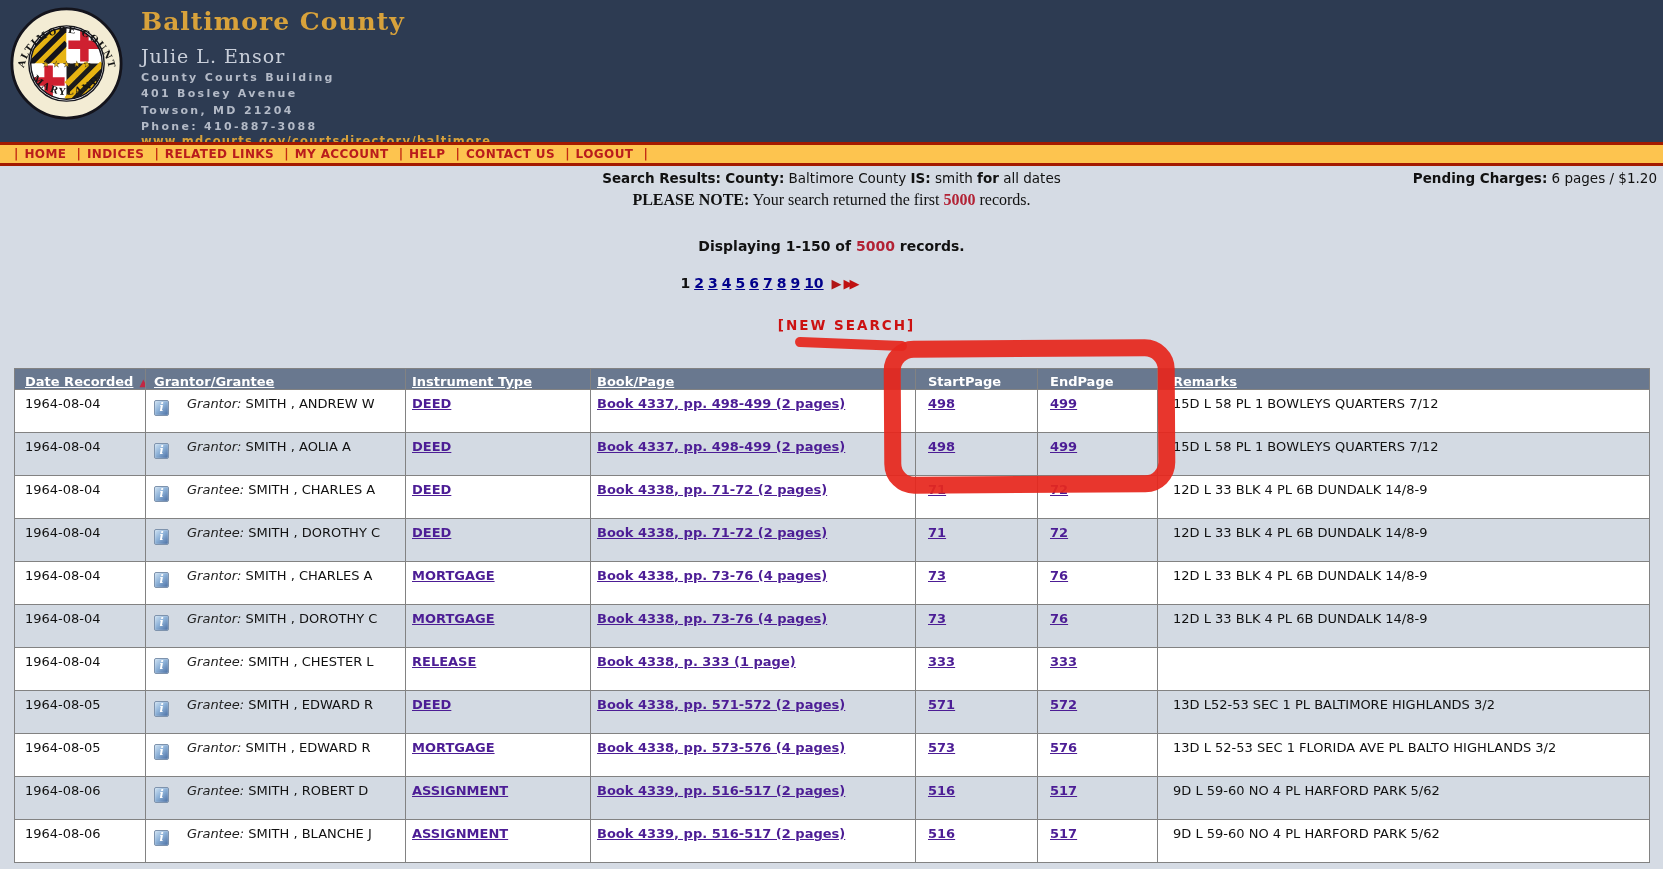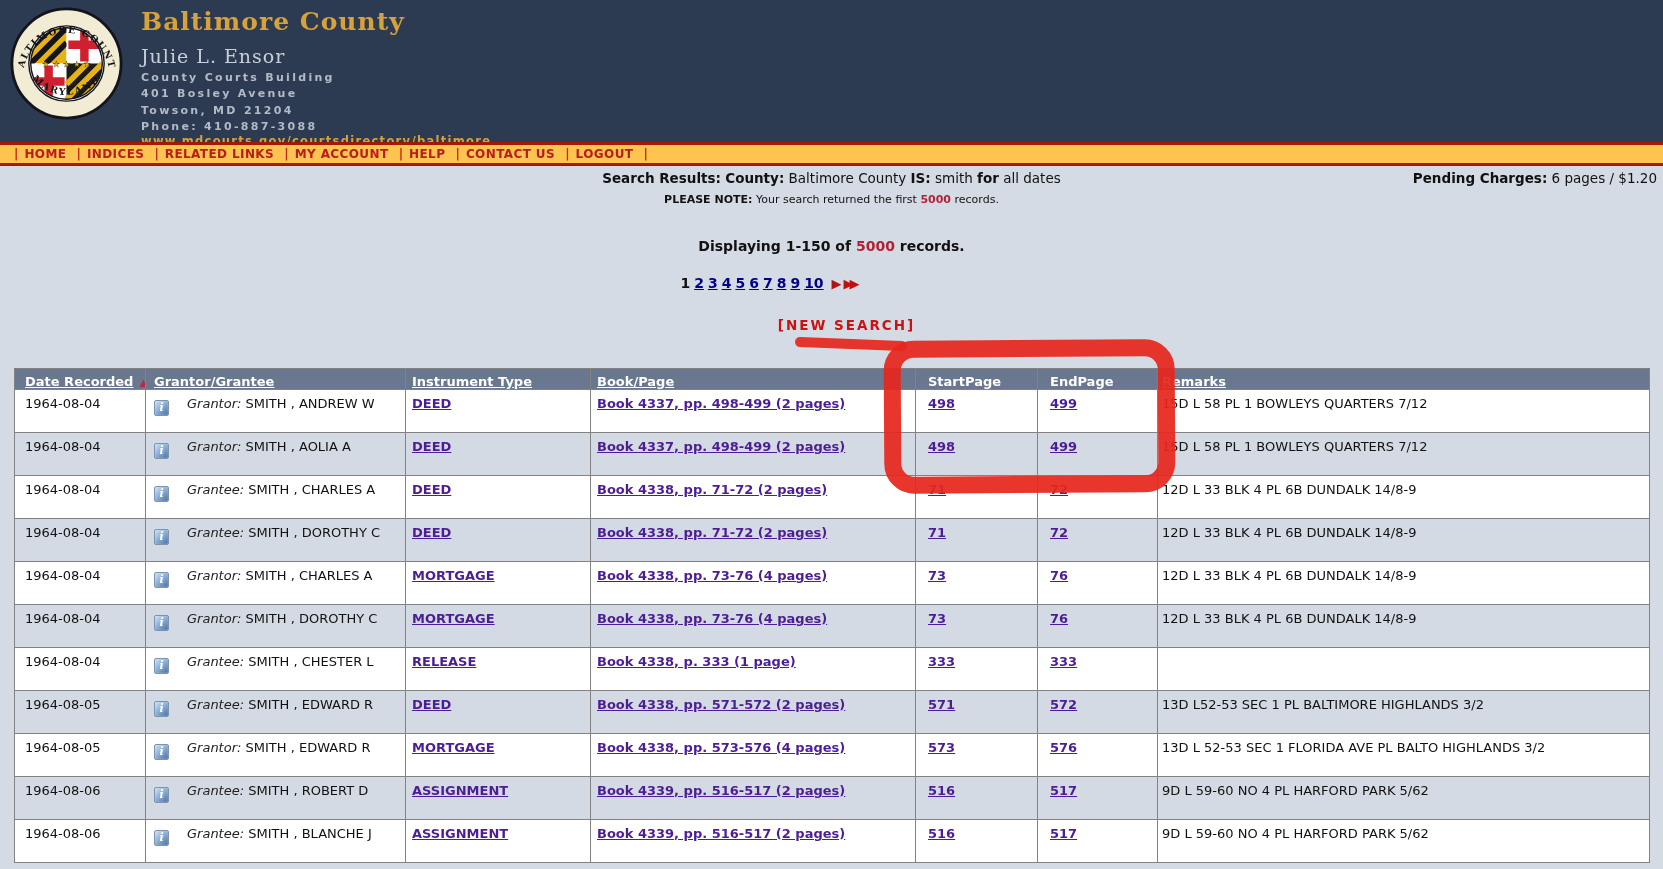--- a/index.html
+++ b/index.html
@@ -17,21 +17,21 @@
 
   
   .navbar { position:absolute; top:142px; left:0; width:1663px; height:24px; background:#fdc44f; border-top:3px solid #a31a00; border-bottom:3px solid #a31a00; line-height:18px; padding-left:8px; white-space:nowrap; }
   .navbar .pipe { color:#c32813; font-weight:bold; font-size:12px; margin:0 6px; }
   .navbar a { color:#b91c1c; font-weight:bold; font-size:12px; letter-spacing:0.4px; text-decoration:none; cursor:pointer; }
 
   
   .line-summary { position:absolute; top:170px; left:0; width:1663px; text-align:center; font-size:13.5px; }
   .line-summary b { font-weight:bold; }
   .pending { position:absolute; top:170px; right:6px; font-size:13.5px; white-space:nowrap; background:#d5dbe4; padding-left:6px; }
-  .note { position:absolute; top:192px; left:0; width:1663px; text-align:center; font-size:11px; line-height:15.5px; }
+  .note { position:absolute; top:192px; left:0; width:1663px; text-align:center; font-size:16px; line-height:15.5px;font-family:Liberation Serif, serif; }
   .red-num { color:#b22235; font-weight:bold; }
   .displaying { position:absolute; top:238px; left:0; width:1663px; text-align:center; font-size:14px; font-weight:bold; }
   .pagination { position:absolute; top:275px; left:0; width:1534px; text-align:center; font-size:14px; font-weight:bold; }
   .pagination .pg-cur { color:#111; margin:0 2px; }
   .pagination a.pg { color:#00008b; text-decoration:underline; margin:0 2px; cursor:pointer; }
   .pagination a.pg-arrow { color:#b01515; text-decoration:none; margin-left:6px; font-size:13px; cursor:pointer; }
   .pagination a.pg-arrow2 { color:#c01111; text-decoration:none; margin-left:2px; font-size:13px; letter-spacing:-4px; cursor:pointer; }
   .new-search { position:absolute; top:317px; left:0; width:1663px; text-align:center; }
   .new-search a { color:#cc1111; font-weight:bold; font-size:13.5px; letter-spacing:2px; cursor:pointer;margin-left:30px; }
 
@@ -48,21 +48,21 @@
   tbody tr.alt { background:#d3dae3; }
   tbody td { padding-top:6px; font-size:13px; }
   .w-date { width:131px; } .w-party { width:260px; } .w-instr { width:185px; }
   .w-book { width:325px; } .w-start { width:122px; } .w-end { width:120px; }
   .c-date, .th-date { padding-left:10px; }
   .c-party, .th-party { padding-left:8px; }
   .c-instr, .th-instr { padding-left:6px; }
   .c-book, .th-book { padding-left:6px; }
   .c-start, .th-start { padding-left:12px; }
   .c-end, .th-end { padding-left:12px; }
-  .c-remarks, .th-remarks { padding-left:4px; }
+  .c-remarks, .th-remarks { padding-left:15px; }
   a.tlink { color:#4c1d95; font-weight:bold; text-decoration:underline; cursor:pointer; }
   .info-ic { display:inline-block; width:15px; height:16px; background:linear-gradient(135deg,#cfe2f3 0%,#8fb3d9 45%,#4a6fa3 100%); border:1px solid #7e93ad; border-radius:2px; color:#fff; font-family:"DejaVu Serif","Liberation Serif",serif; font-weight:bold; font-style:italic; font-size:11px; text-align:center; line-height:14px; vertical-align:-3px; margin-right:6px; cursor:pointer; box-shadow:inset 0 0 1px #fff; }
   .role { font-style:italic; color:#222;margin-left:12px; }
   .pname { color:#111; }
 
   
   .anno-box { position:absolute; top:340px; left:884px; width:291px; height:153px; border:17px solid rgba(230,39,29,0.93); border-radius:30px; transform:rotate(-0.35deg); pointer-events:none; z-index:9; }
   .anno-tail { position:absolute; top:339px; left:795px; width:112px; height:10px; background:rgba(230,39,29,0.93); border-radius:6px; transform:rotate(2.2deg); pointer-events:none; z-index:9; }
 </style>
 </head>

